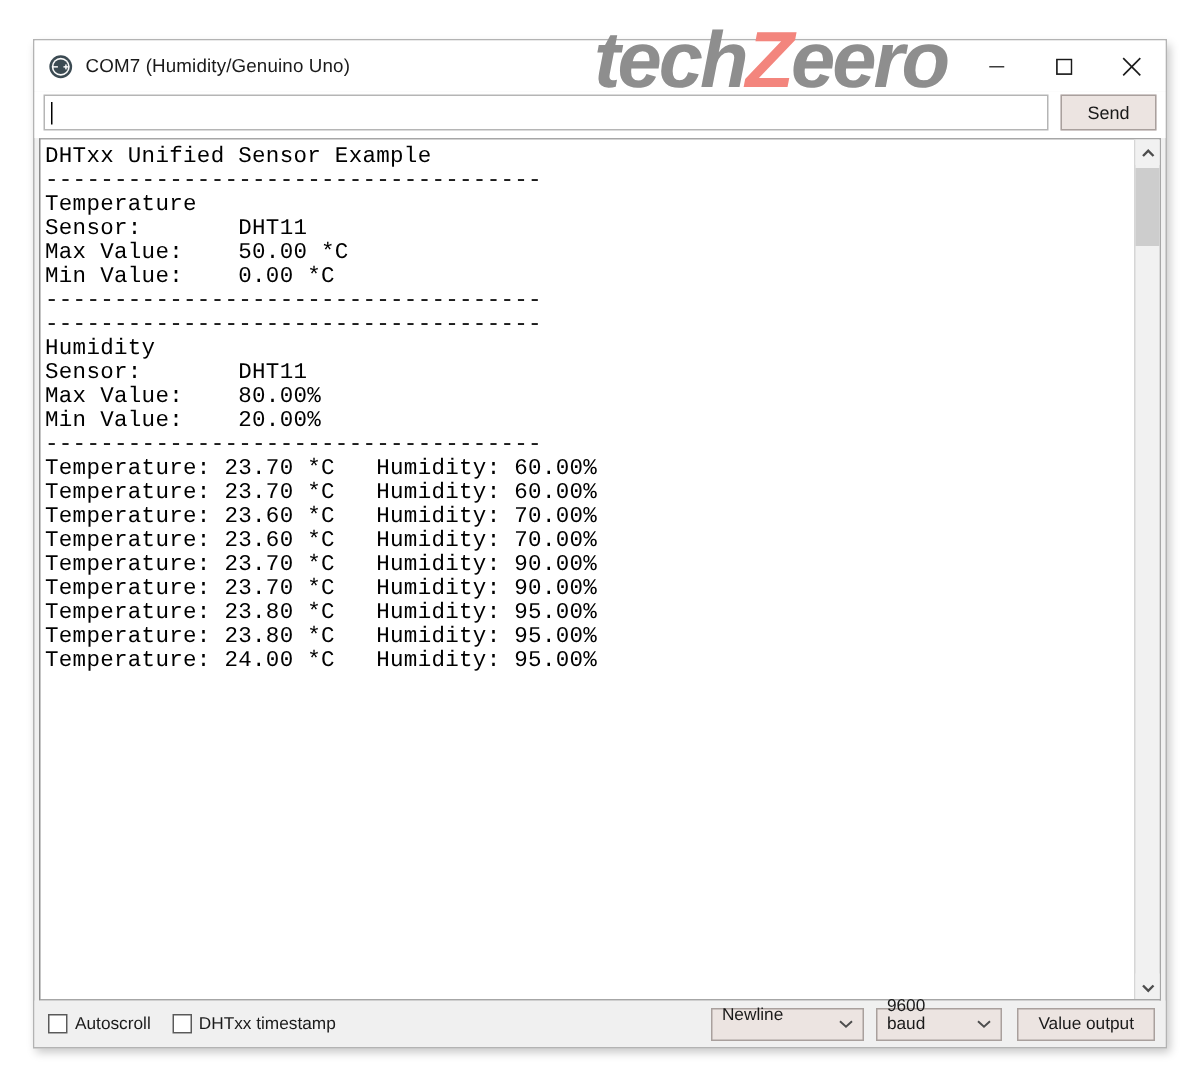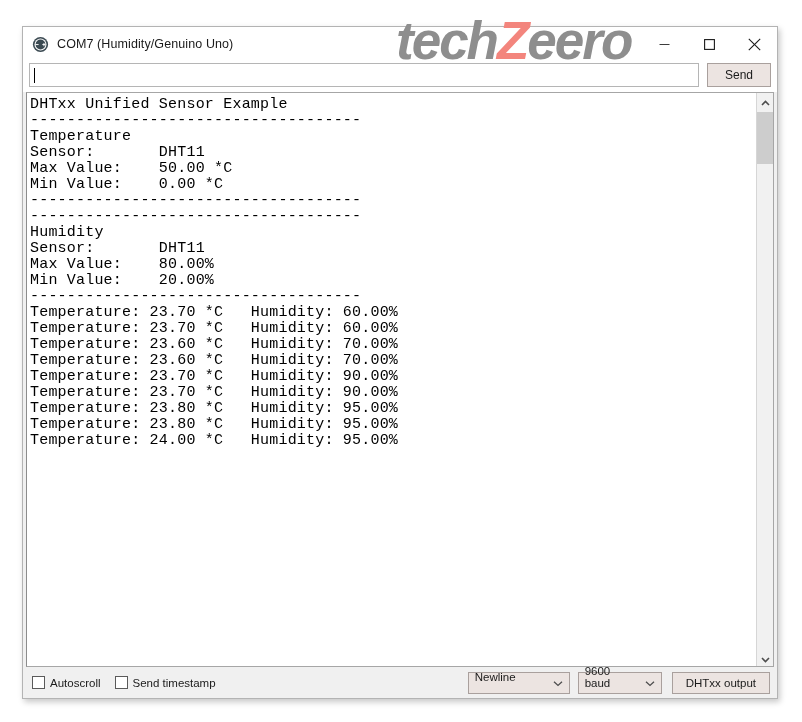--- a/index.html
+++ b/index.html
@@ -360,21 +360,21 @@
     </div>
 
     <div class="bottombar">
       <div class="cbx-group">
         <div class="cbx">
           <span class="cbx-box"></span>
           <span class="cbx-label">Autoscroll</span>
         </div>
         <div class="cbx">
           <span class="cbx-box"></span>
-          <span class="cbx-label">Send timestamp</span>
+          <span class="cbx-label">DHTxx timestamp</span>
         </div>
       </div>
 
       <div class="spacer"></div>
 
       <div class="dropdown dd-w1">
         <span>Newline</span>
         <span class="dd-chev">
           <svg width="10" height="7" viewBox="0 0 10 7">
             <polyline points="1,1.8 5,5.4 9,1.8" fill="none" stroke="#4d4d4d" stroke-width="1.3"></polyline>
@@ -384,21 +384,21 @@
 
       <div class="dropdown dd-w2">
         <span>9600 baud</span>
         <span class="dd-chev">
           <svg width="10" height="7" viewBox="0 0 10 7">
             <polyline points="1,1.8 5,5.4 9,1.8" fill="none" stroke="#4d4d4d" stroke-width="1.3"></polyline>
           </svg>
         </span>
       </div>
 
-      <div class="clear-btn">DHTxx output</div>
+      <div class="clear-btn">Value output</div>
     </div>
 
   </div>
 
   <div class="watermark">
     <span class="wm-gray">tech</span><span class="wm-accent">Z</span><span class="wm-gray">eero</span>
   </div>
 
 </div>
 

